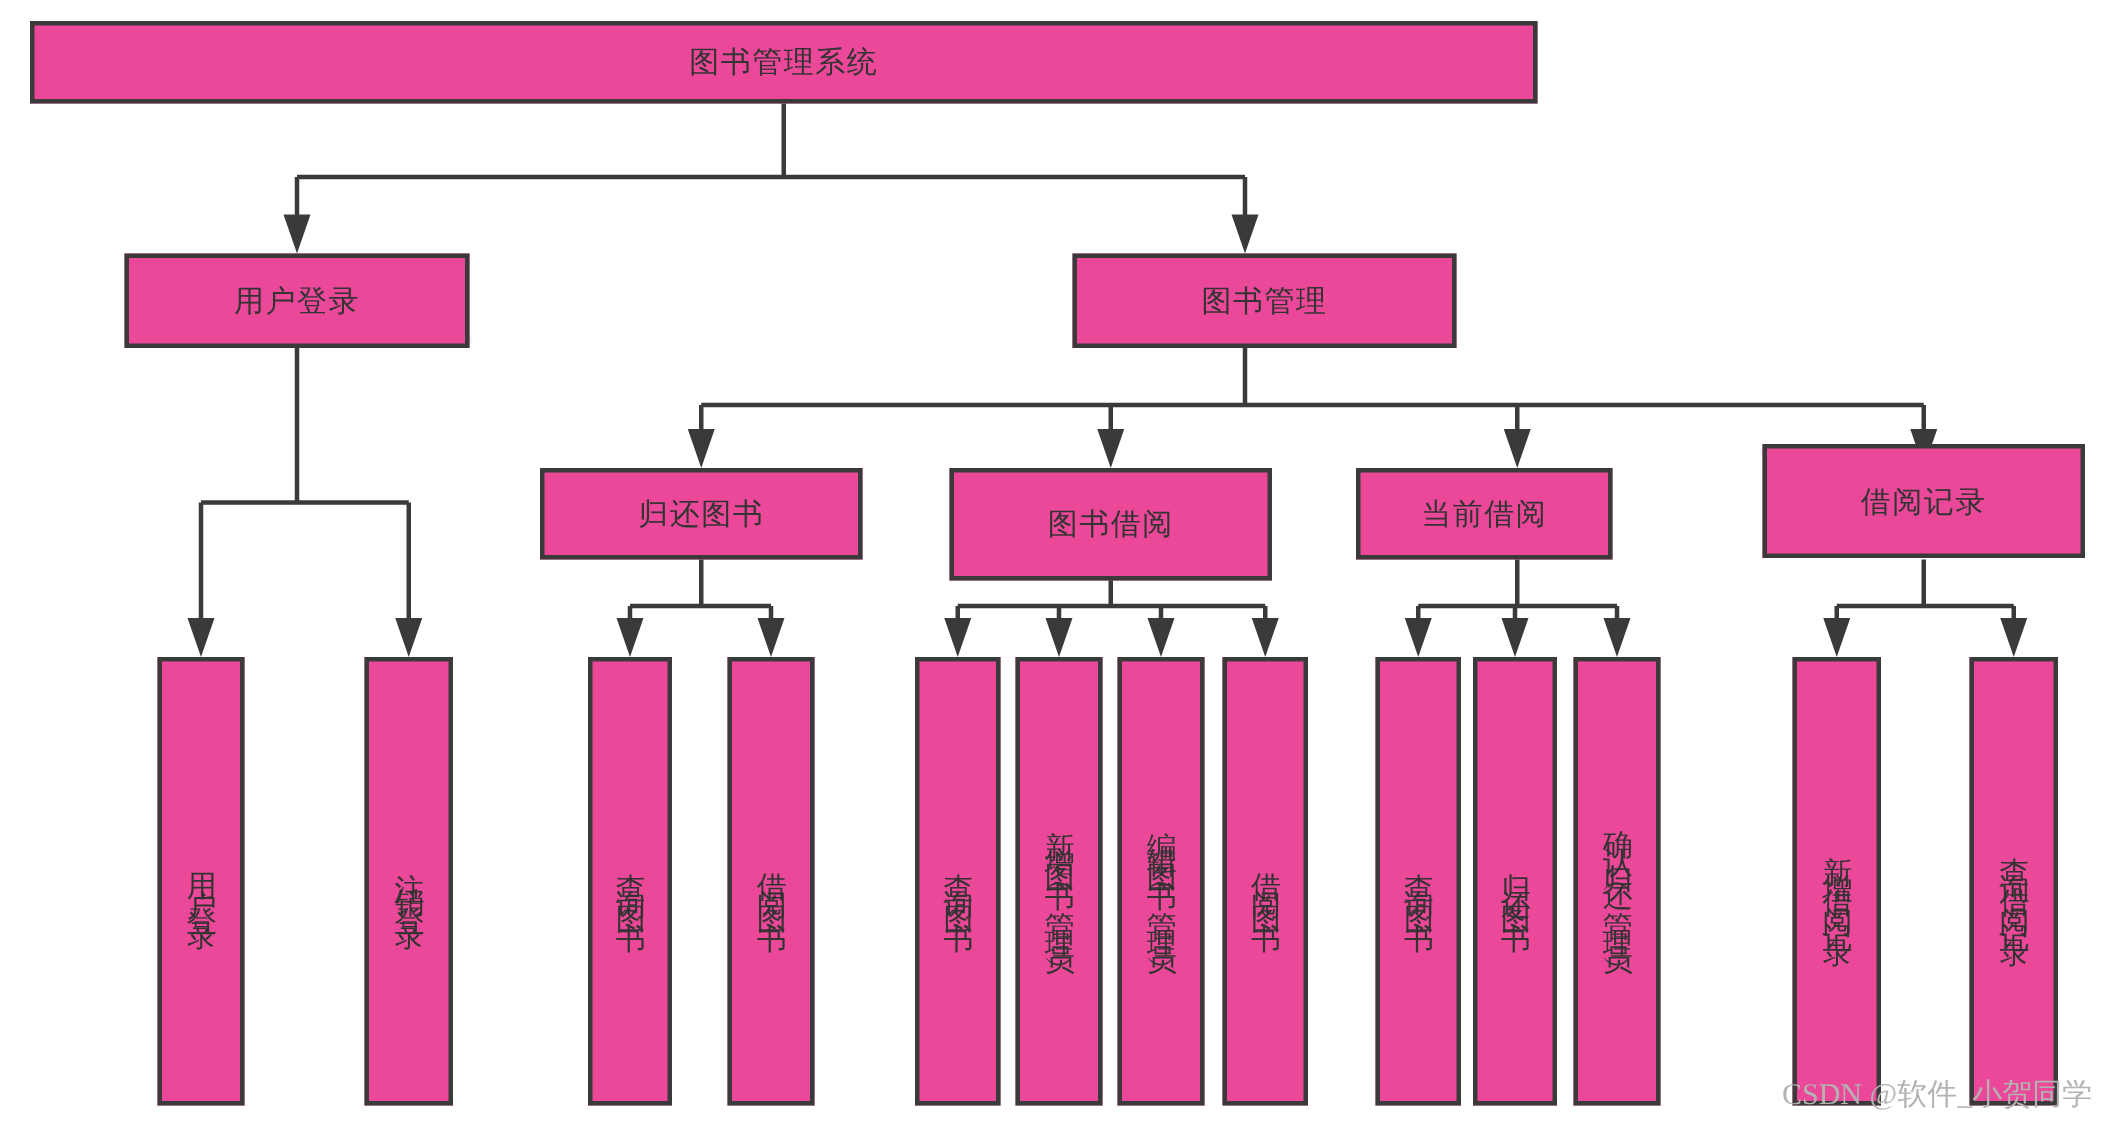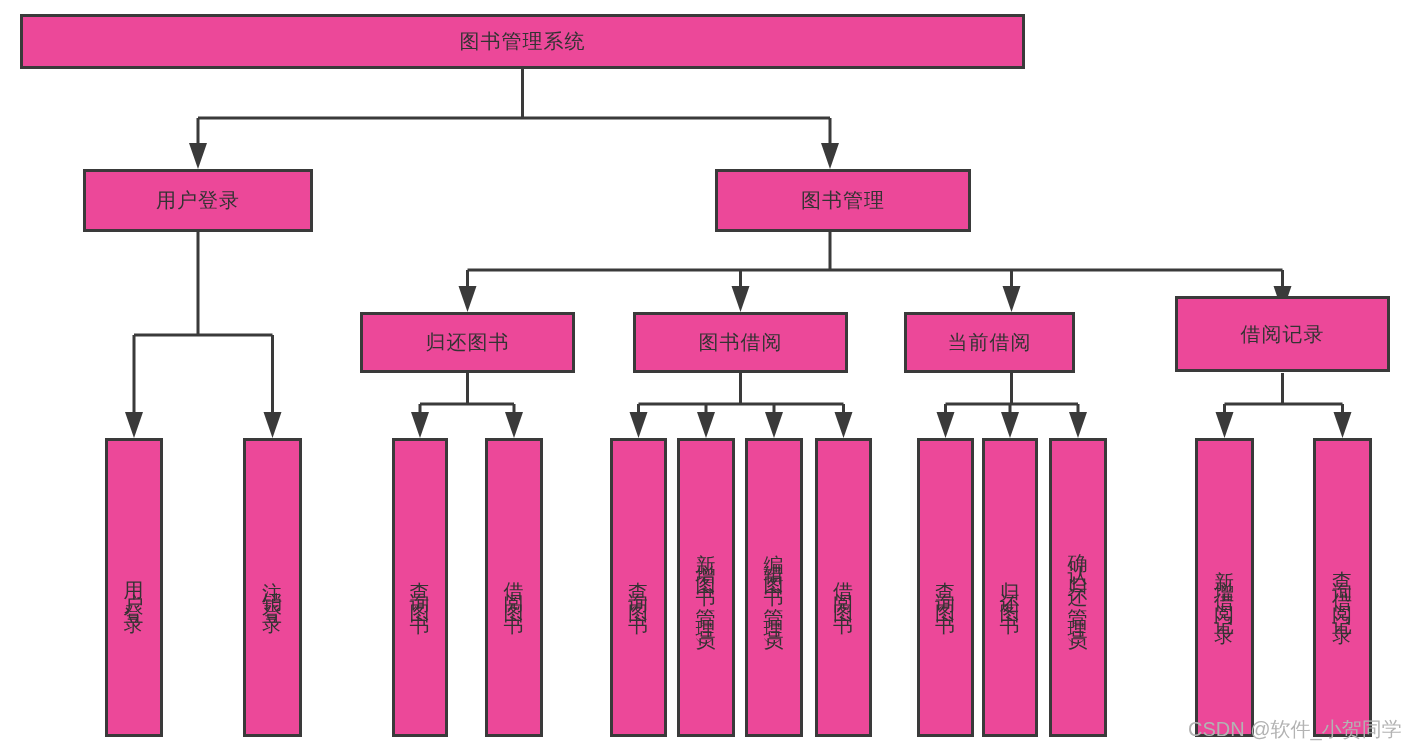--- a/index.html
+++ b/index.html
@@ -33,20 +33,21 @@
     line-height: 1;
   }
   .watermark {
     position: absolute;
     left: 1188px;
     top: 716px;
     z-index: 3;
     font-size: 20px;
     color: #b3b3b3;
     white-space: nowrap;
+    font-family: Liberation Serif, serif;
   }
 </style>
 </head>
 <body>
 
 <div id="stage">
 
   <svg class="wires" width="1405" height="747" viewBox="0 0 1405 747">
     <g stroke="#3a3a3a" stroke-width="3" fill="none">
       <path d="
@@ -114,21 +115,21 @@
   <div class="box h" style="left:83px;top:169px;width:230px;height:63px">
     <span>用户登录</span>
   </div>
   <div class="box h" style="left:715px;top:169px;width:256px;height:63px">
     <span>图书管理</span>
   </div>
 
   <div class="box h" style="left:360px;top:312px;width:215px;height:61px">
     <span>归还图书</span>
   </div>
-  <div class="box h" style="left:633px;top:312px;width:215px;height:61px">
+  <div class="box h" style="left:633px;top:312px;width:215px;height:75px">
     <span>图书借阅</span>
   </div>
   <div class="box h" style="left:904px;top:312px;width:171px;height:61px">
     <span>当前借阅</span>
   </div>
   <div class="box h" style="left:1175px;top:296px;width:215px;height:76px">
     <span>借阅记录</span>
   </div>
 
   <div class="box v" style="left:105px;top:438px;width:58px;height:299px">

